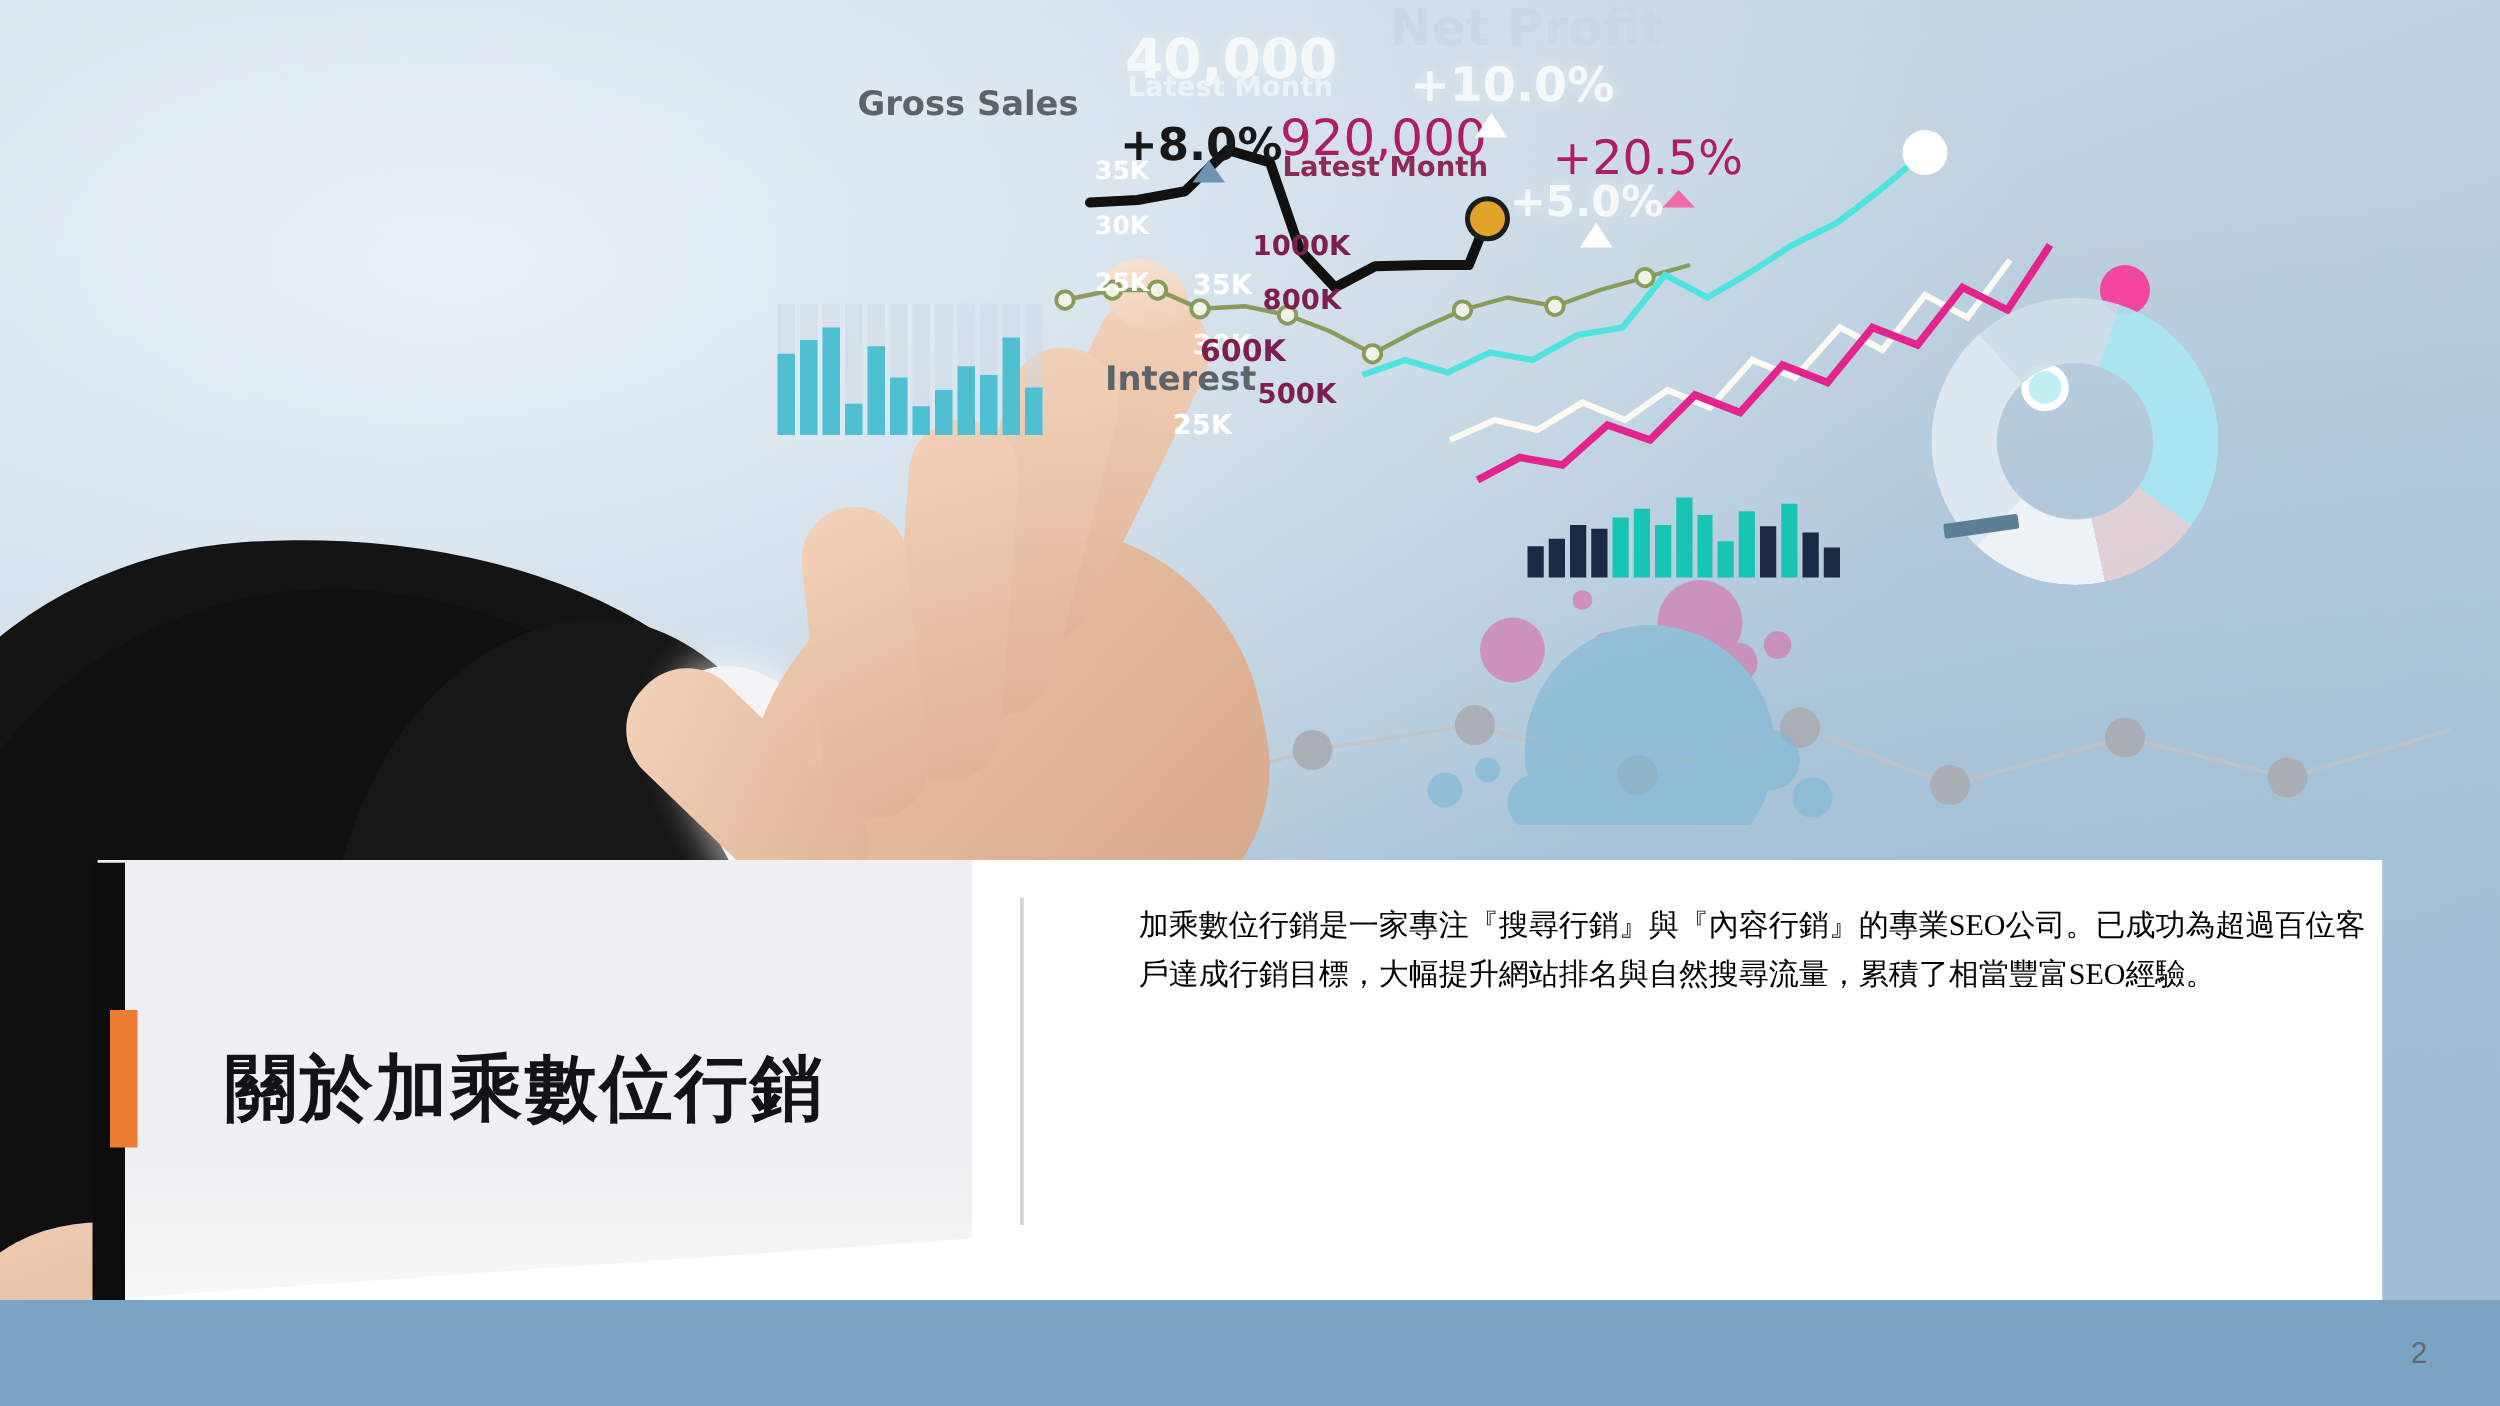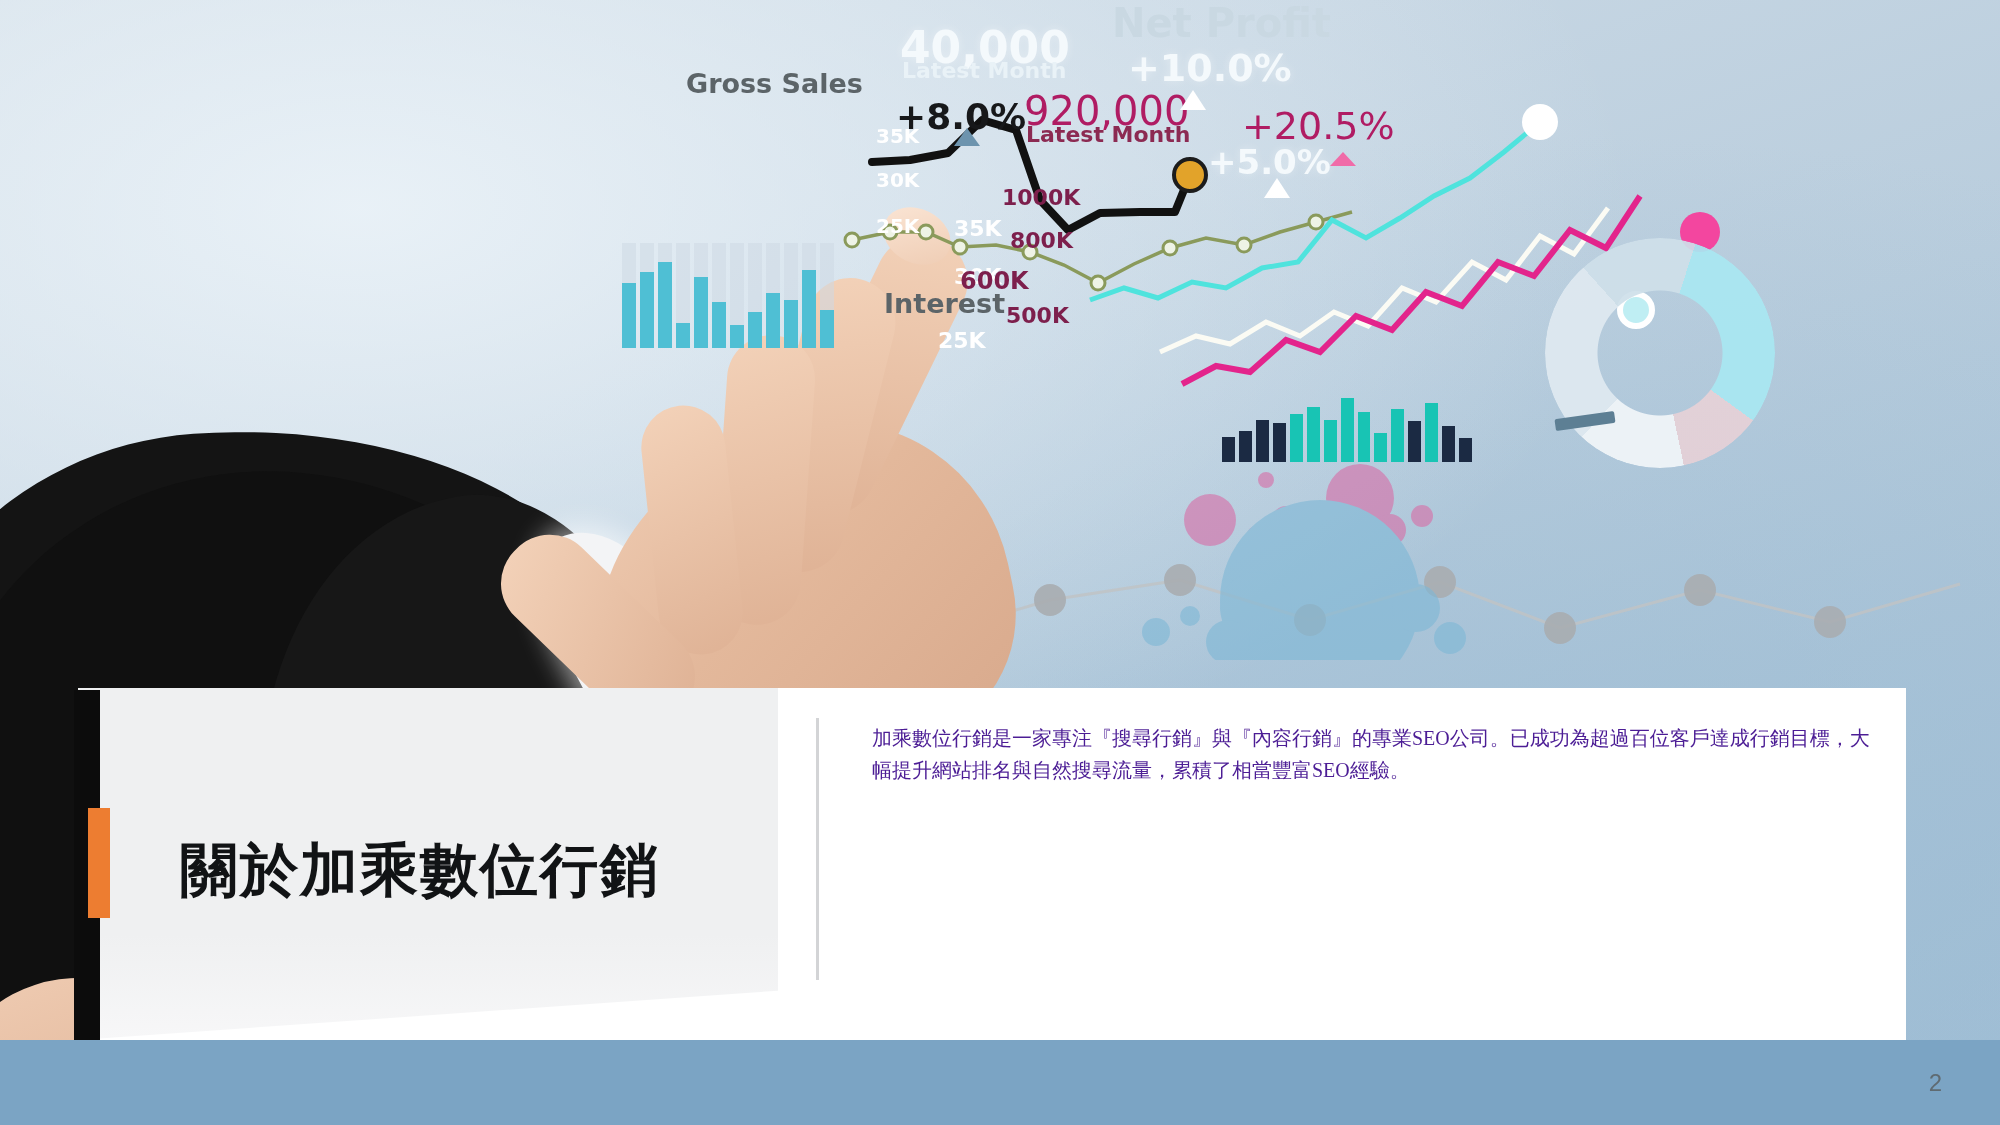--- a/index.html
+++ b/index.html
@@ -97,22 +97,22 @@
          clip-path:polygon(0 0, 100% 0, 100% 86%, 0 100%);}
   .panel-black2{position:absolute;left:0px;top:690px;width:100px;height:350px;background:#0c0c0c;
          clip-path:polygon(74% 0, 100% 0, 100% 100%, 74% 100%);}
   .accent{position:absolute;left:88px;top:808px;width:22px;height:110px;background:#ed7d31;}
 
   .title{position:absolute;left:180px;top:800px;width:560px;font-family:"Liberation Serif",serif;
          font-size:58px;color:#111315;letter-spacing:2px;line-height:1.1;}
 
   .divider{position:absolute;left:816px;top:718px;width:3px;height:262px;background:#d3d4d6;}
 
-  .body{position:absolute;left:872px;top:722px;width:1000px;color:#4c1d95;
-        font-family:"Liberation Serif",serif;font-size:20px;line-height:1.62;}
+  .body{position:absolute;left:911px;top:722px;width:1000px;color:#000000;
+        font-family:"Liberation Serif",serif;font-size:24px;line-height:1.62;}
   .body p{margin:0 0 34px 0;}
   .body p:last-child{margin-bottom:0;}
 
   .pagenum{position:absolute;right:58px;bottom:28px;font-family:"Liberation Sans",sans-serif;
            font-size:24px;color:#5f6b72;}
 </style>
 </head>
 <body>
 
 <div class="slide">

